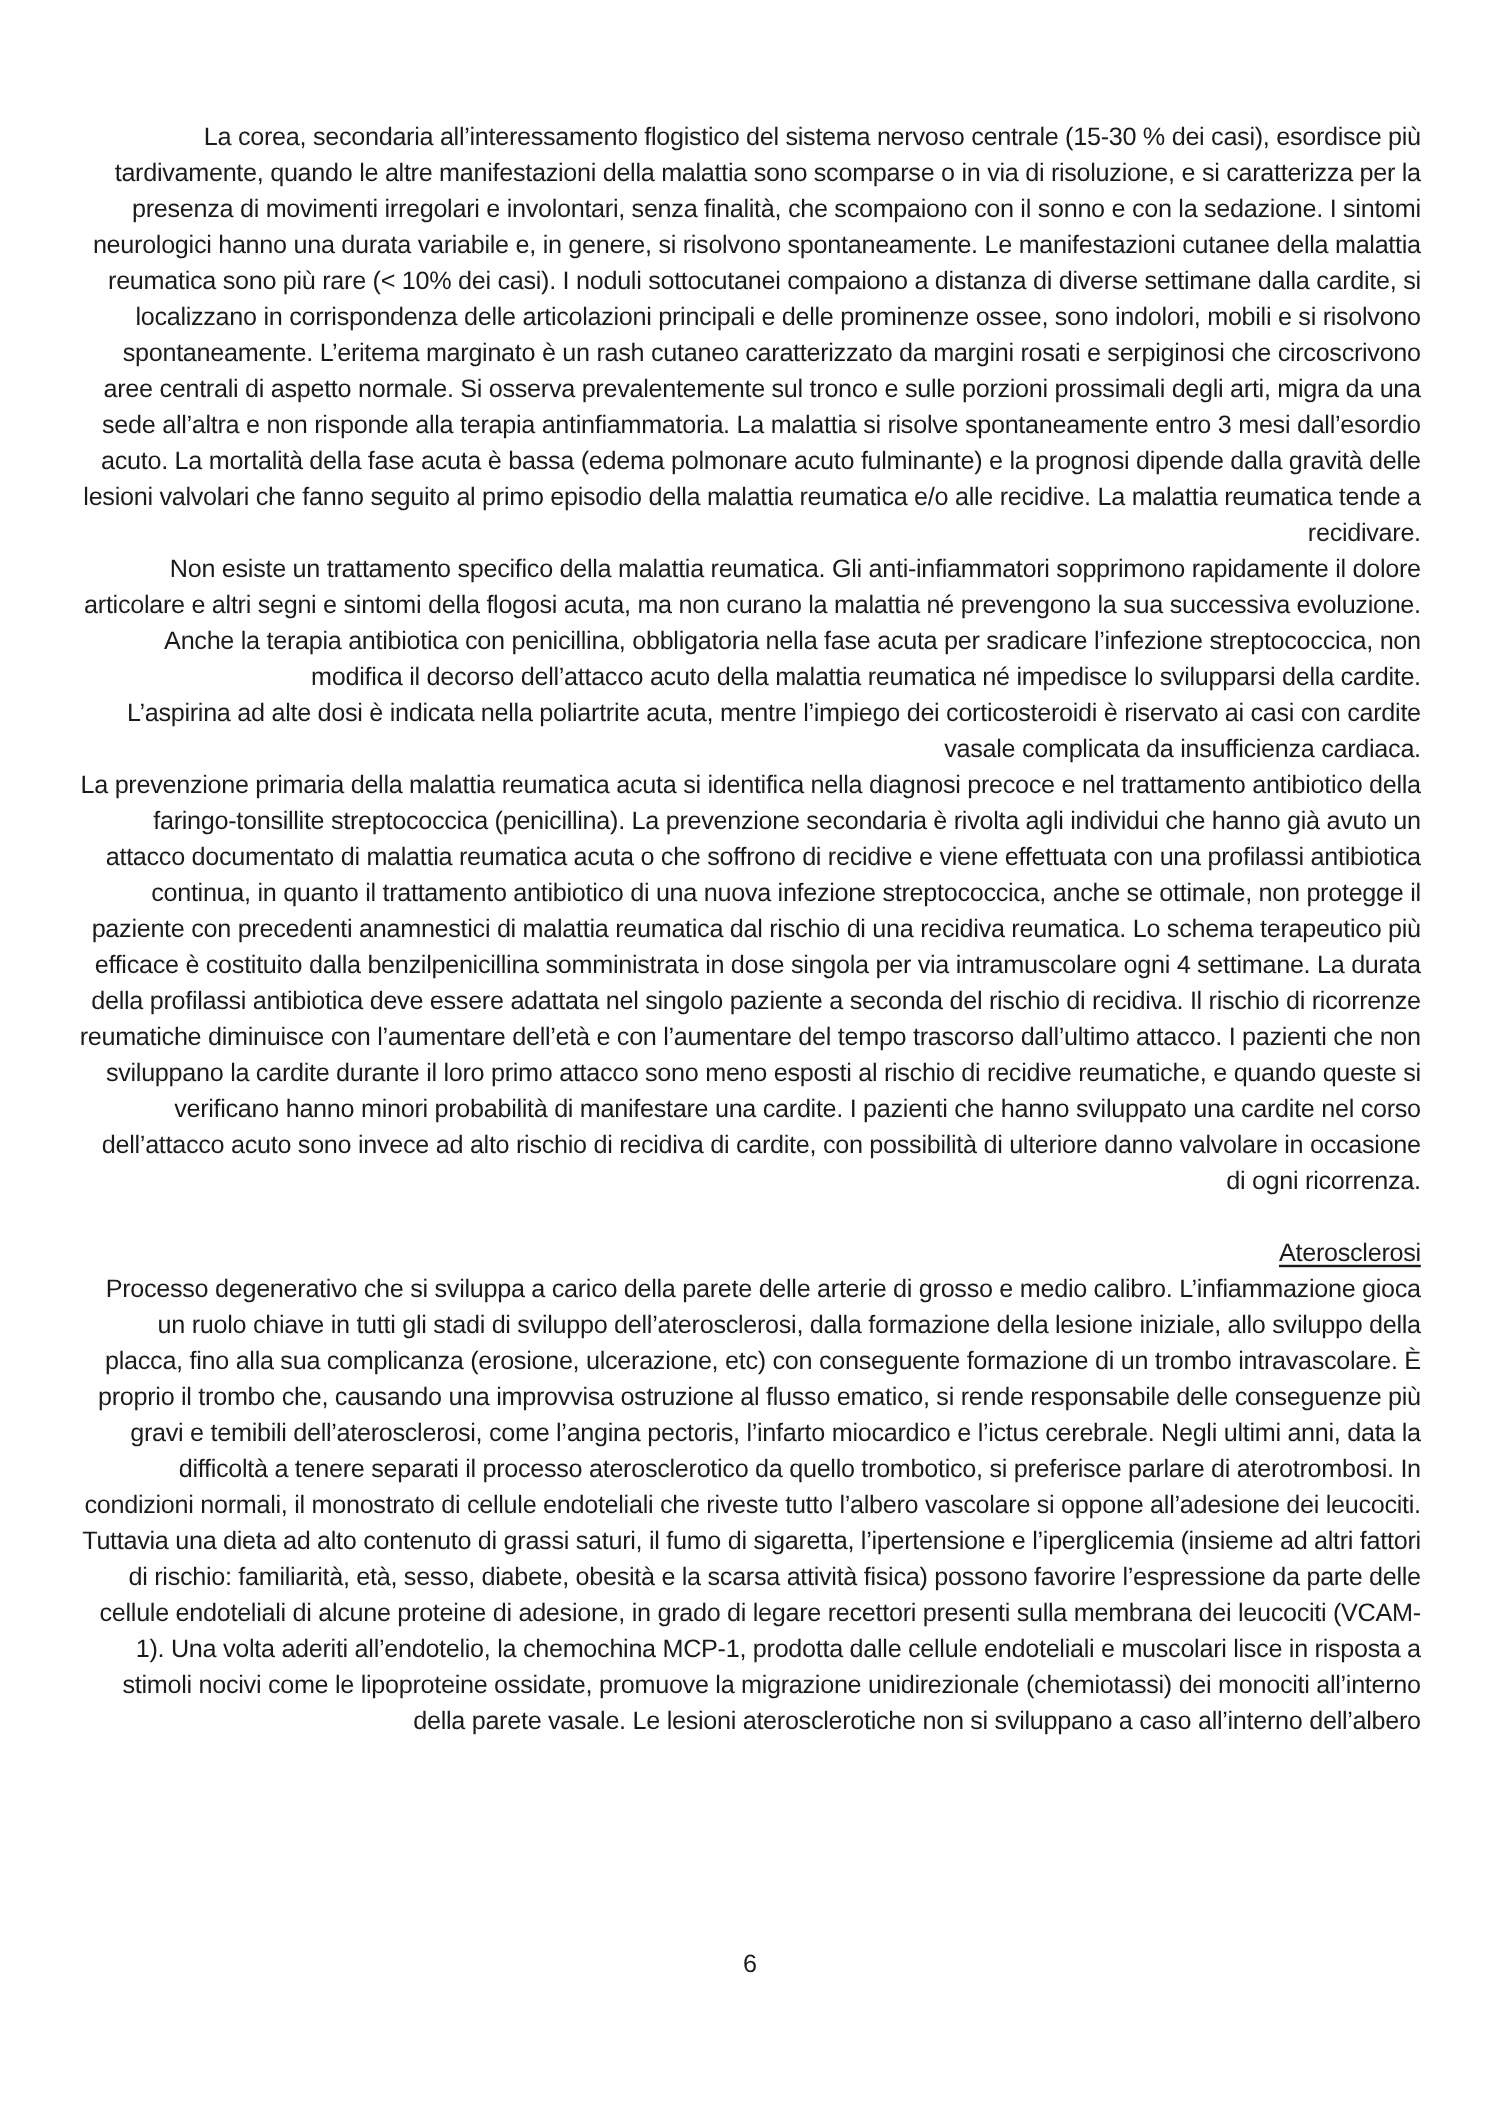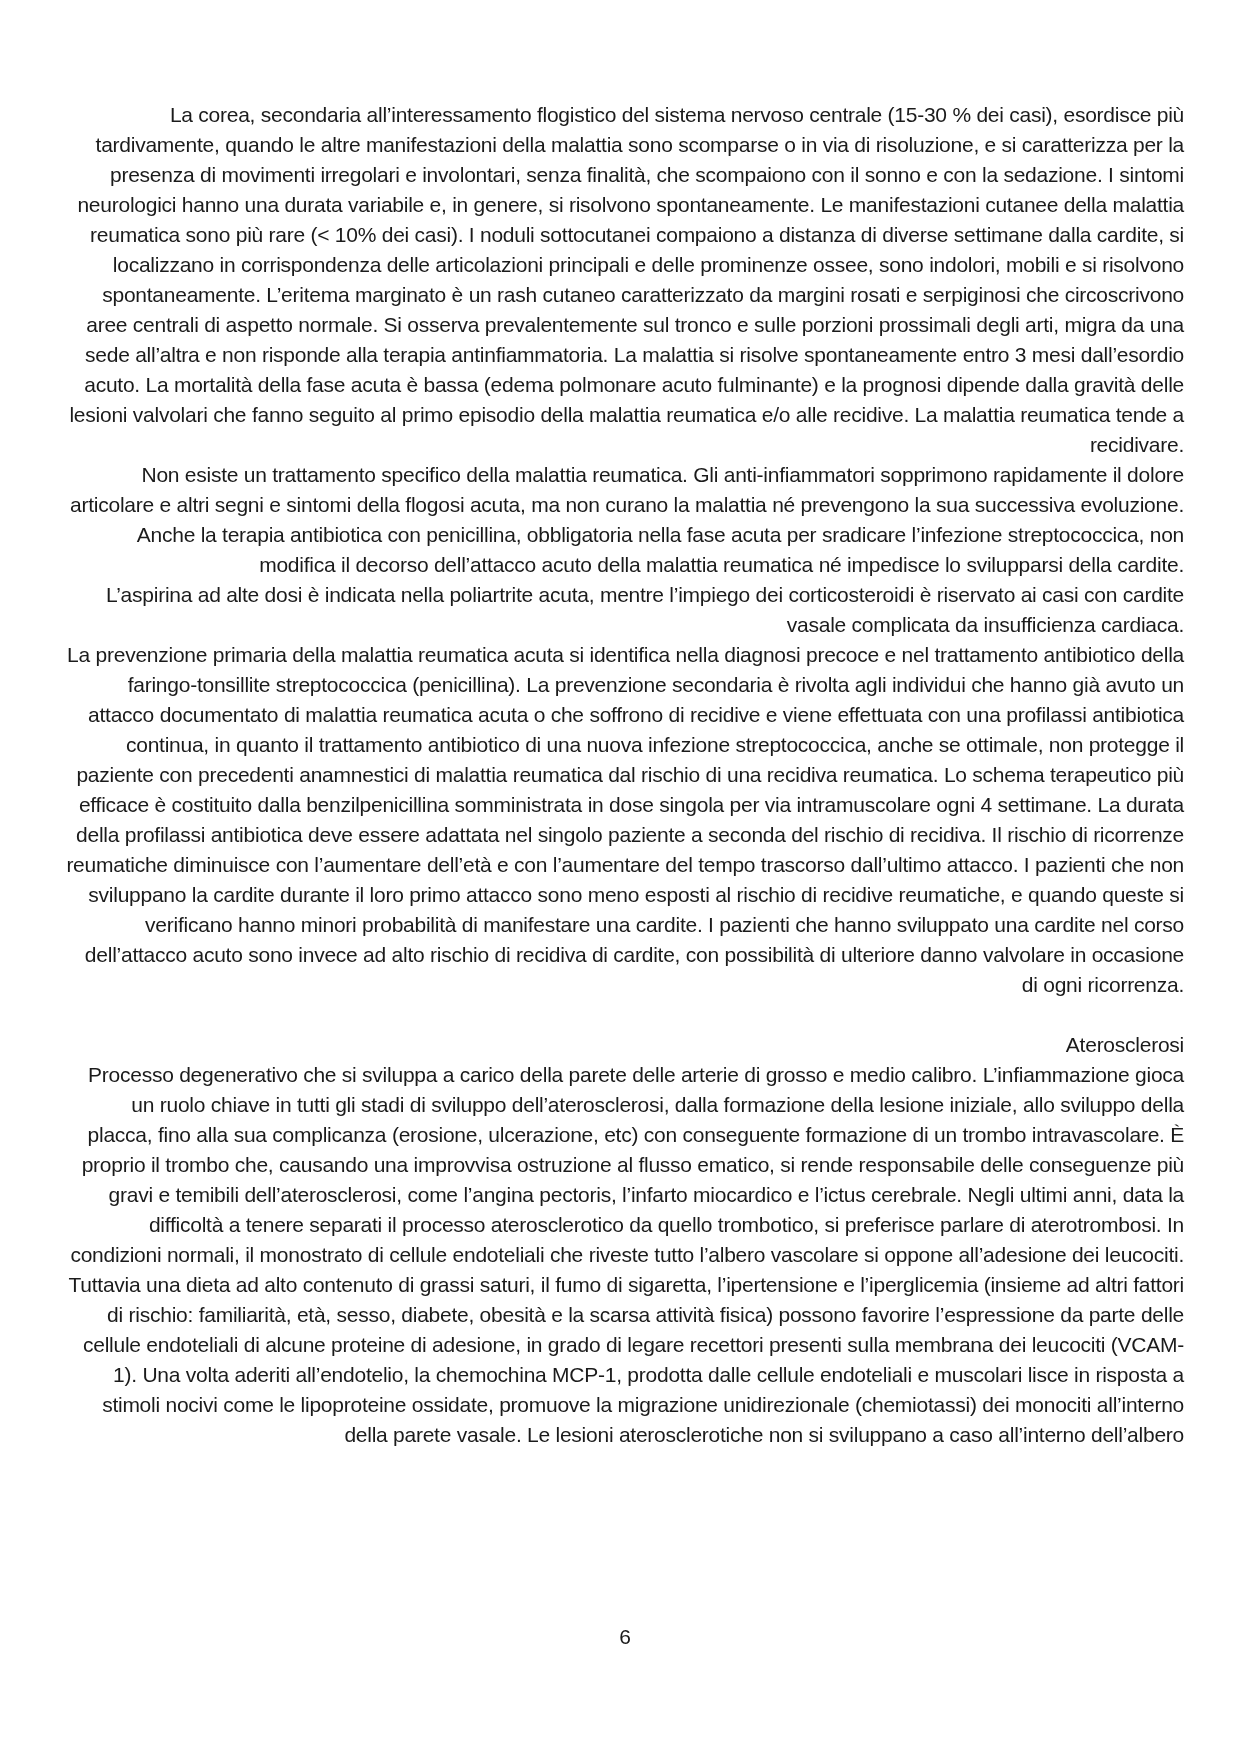--- a/index.html
+++ b/index.html
@@ -34,20 +34,21 @@
   .content p {
     margin: 0;
     padding: 0;
   }
   .section-heading {
     margin: 30px 0 0 0;
     padding: 0;
     font-size: 21px;
     font-weight: normal;
     line-height: 30px;
+    text-decoration: underline;
     text-underline-offset: 3px;
   }
   .page-number {
     position: absolute;
     left: 66px;
     width: 1118px;
     top: 1622px;
     text-align: center;
     font-size: 21px;
     line-height: 30px;

